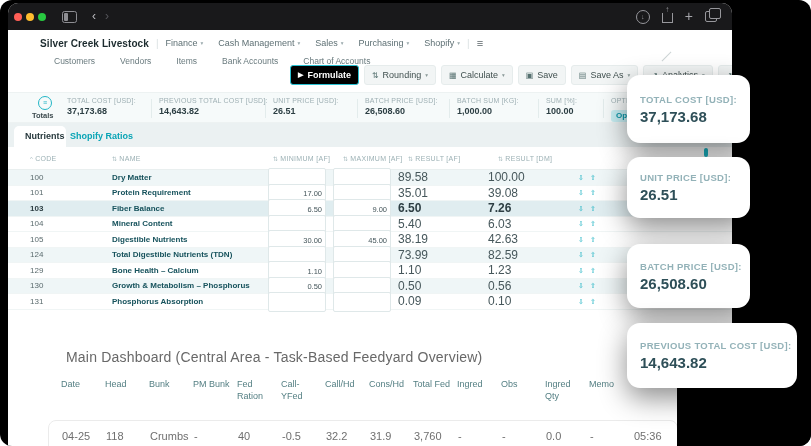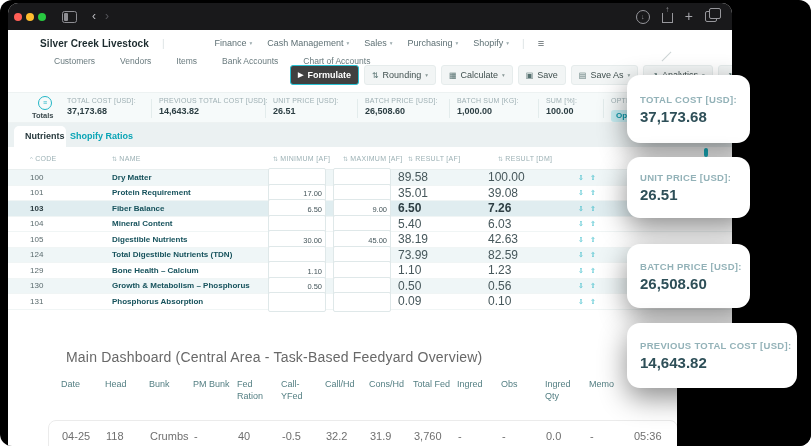--- a/index.html
+++ b/index.html
@@ -18,36 +18,36 @@
   .nav-chev.fwd{color:#55555a;margin-left:9px;}
   .tb-right{margin-left:auto;display:flex;align-items:center;gap:12px;margin-right:13px;}
   .tb-circle{width:12px;height:12px;border:1.2px solid #97979c;border-radius:50%;color:#97979c;
              font-size:7px;display:flex;align-items:center;justify-content:center;}
   .tb-share{position:relative;width:9px;height:9px;border:1.2px solid #97979c;border-top:none;margin-top:3px;}
   .tb-share .sh-arrow{position:absolute;top:-8px;left:0;width:9px;text-align:center;color:#97979c;font-size:8px;}
   .tb-plus{color:#a6a6ab;font-size:14px;font-weight:400;line-height:27px;}
   .tb-tabs{width:10px;height:9px;border:1.2px solid #97979c;border-radius:2px;position:relative;margin-right:2px;}
   .tb-tabs::before{content:"";position:absolute;left:2.5px;bottom:2.5px;width:10px;height:9px;border:1.2px solid #97979c;border-radius:2px;background:#19191b;}
   
-  .appbar{position:absolute;left:32px;top:31px;height:18px;display:flex;align-items:center;gap:13px;white-space:nowrap;justify-content:flex-end;}
+  .appbar{position:absolute;left:32px;top:31px;height:18px;display:flex;align-items:center;gap:7px;white-space:nowrap;justify-content:flex-end;}
   .brand{font-weight:700;font-size:10px;color:#1c2b2e;letter-spacing:.1px;}
   .hdiv{color:#dbe2e3;font-size:10px;}
   .menu-item{display:flex;align-items:center;gap:3px;font-size:9px;color:#5e7074;cursor:default;}
   .menu-item .mcaret{font-size:5.5px;color:#9baaad;}
   .hamburger{color:#5b6569;font-size:11px;}
   .subnav{position:absolute;left:46px;top:53px;display:flex;gap:25px;font-size:8.5px;color:#697a7e;white-space:nowrap;}
   .expand-ic{position:absolute;left:652px;top:48px;width:12px;height:12px;}
   .expand-ic::before{content:"";position:absolute;left:0;top:5px;width:13px;height:1px;background:#ccd4d5;transform:rotate(-45deg);}
   
   .toolbar{position:absolute;left:282px;top:62px;display:flex;gap:5px;}
   .tbtn{display:flex;align-items:center;gap:4px;height:20px;padding:0 7px;border-radius:3px;
         background:#f2f5f5;border:1px solid #e6ecec;font-size:9px;color:#40504f;font-family:inherit;white-space:nowrap;}
   .tbtn .ticon{font-size:8px;color:#55706f;}
   .tbtn .tcaret{font-size:5.5px;color:#8b9a99;}
-  .tbtn.primary{background:#404040;border-color:#29c2d3;color:#fff;font-weight:700;}
+  .tbtn.primary{background:#000000;border-color:#29c2d3;color:#fff;font-weight:700;}
   .tbtn.primary .ticon{color:#fff;font-size:7px;}
   
   .totalsbar{position:absolute;left:0;top:89px;width:100%;height:31px;background:#f6fafa;
              border-top:1px solid #edf2f2;border-bottom:1px solid #edf2f2;box-sizing:border-box;}
   .totals-ic{position:absolute;left:30px;top:3px;width:12px;height:12px;border:1.3px solid #23b6c6;border-radius:50%;
              color:#23b6c6;font-size:7px;text-align:center;line-height:12px;font-weight:700;}
   .totals-lab{position:absolute;left:24px;top:18px;font-size:7.5px;color:#3c4a4e;font-weight:700;}
   .titem{position:absolute;top:4px;white-space:nowrap;}
   .titem .tl{font-size:7px;color:#9fb0b4;letter-spacing:.2px;}
   .titem .tv{margin-top:2px;font-size:9px;font-weight:700;color:#2c3e43;}
@@ -123,21 +123,21 @@
             <span class="sh-arrow">↑</span>
           </span>
         <span class="tb-plus">+</span>
         <span class="tb-tabs"></span>
       </div>
     </div>
 
     <div class="appbar">
       <span class="brand">Silver Creek Livestock</span>
       <span class="hdiv">|</span>
-      <span id="menus" style="display:flex;gap:15px;margin-left:37px;">
+      <span id="menus" style="display:flex;gap:15px;">
           <span class="menu-item">
             <span>Finance</span>
             <span class="mcaret">▾</span>
           </span>
           <span class="menu-item">
             <span>Cash Management</span>
             <span class="mcaret">▾</span>
           </span>
           <span class="menu-item">
             <span>Sales</span>

